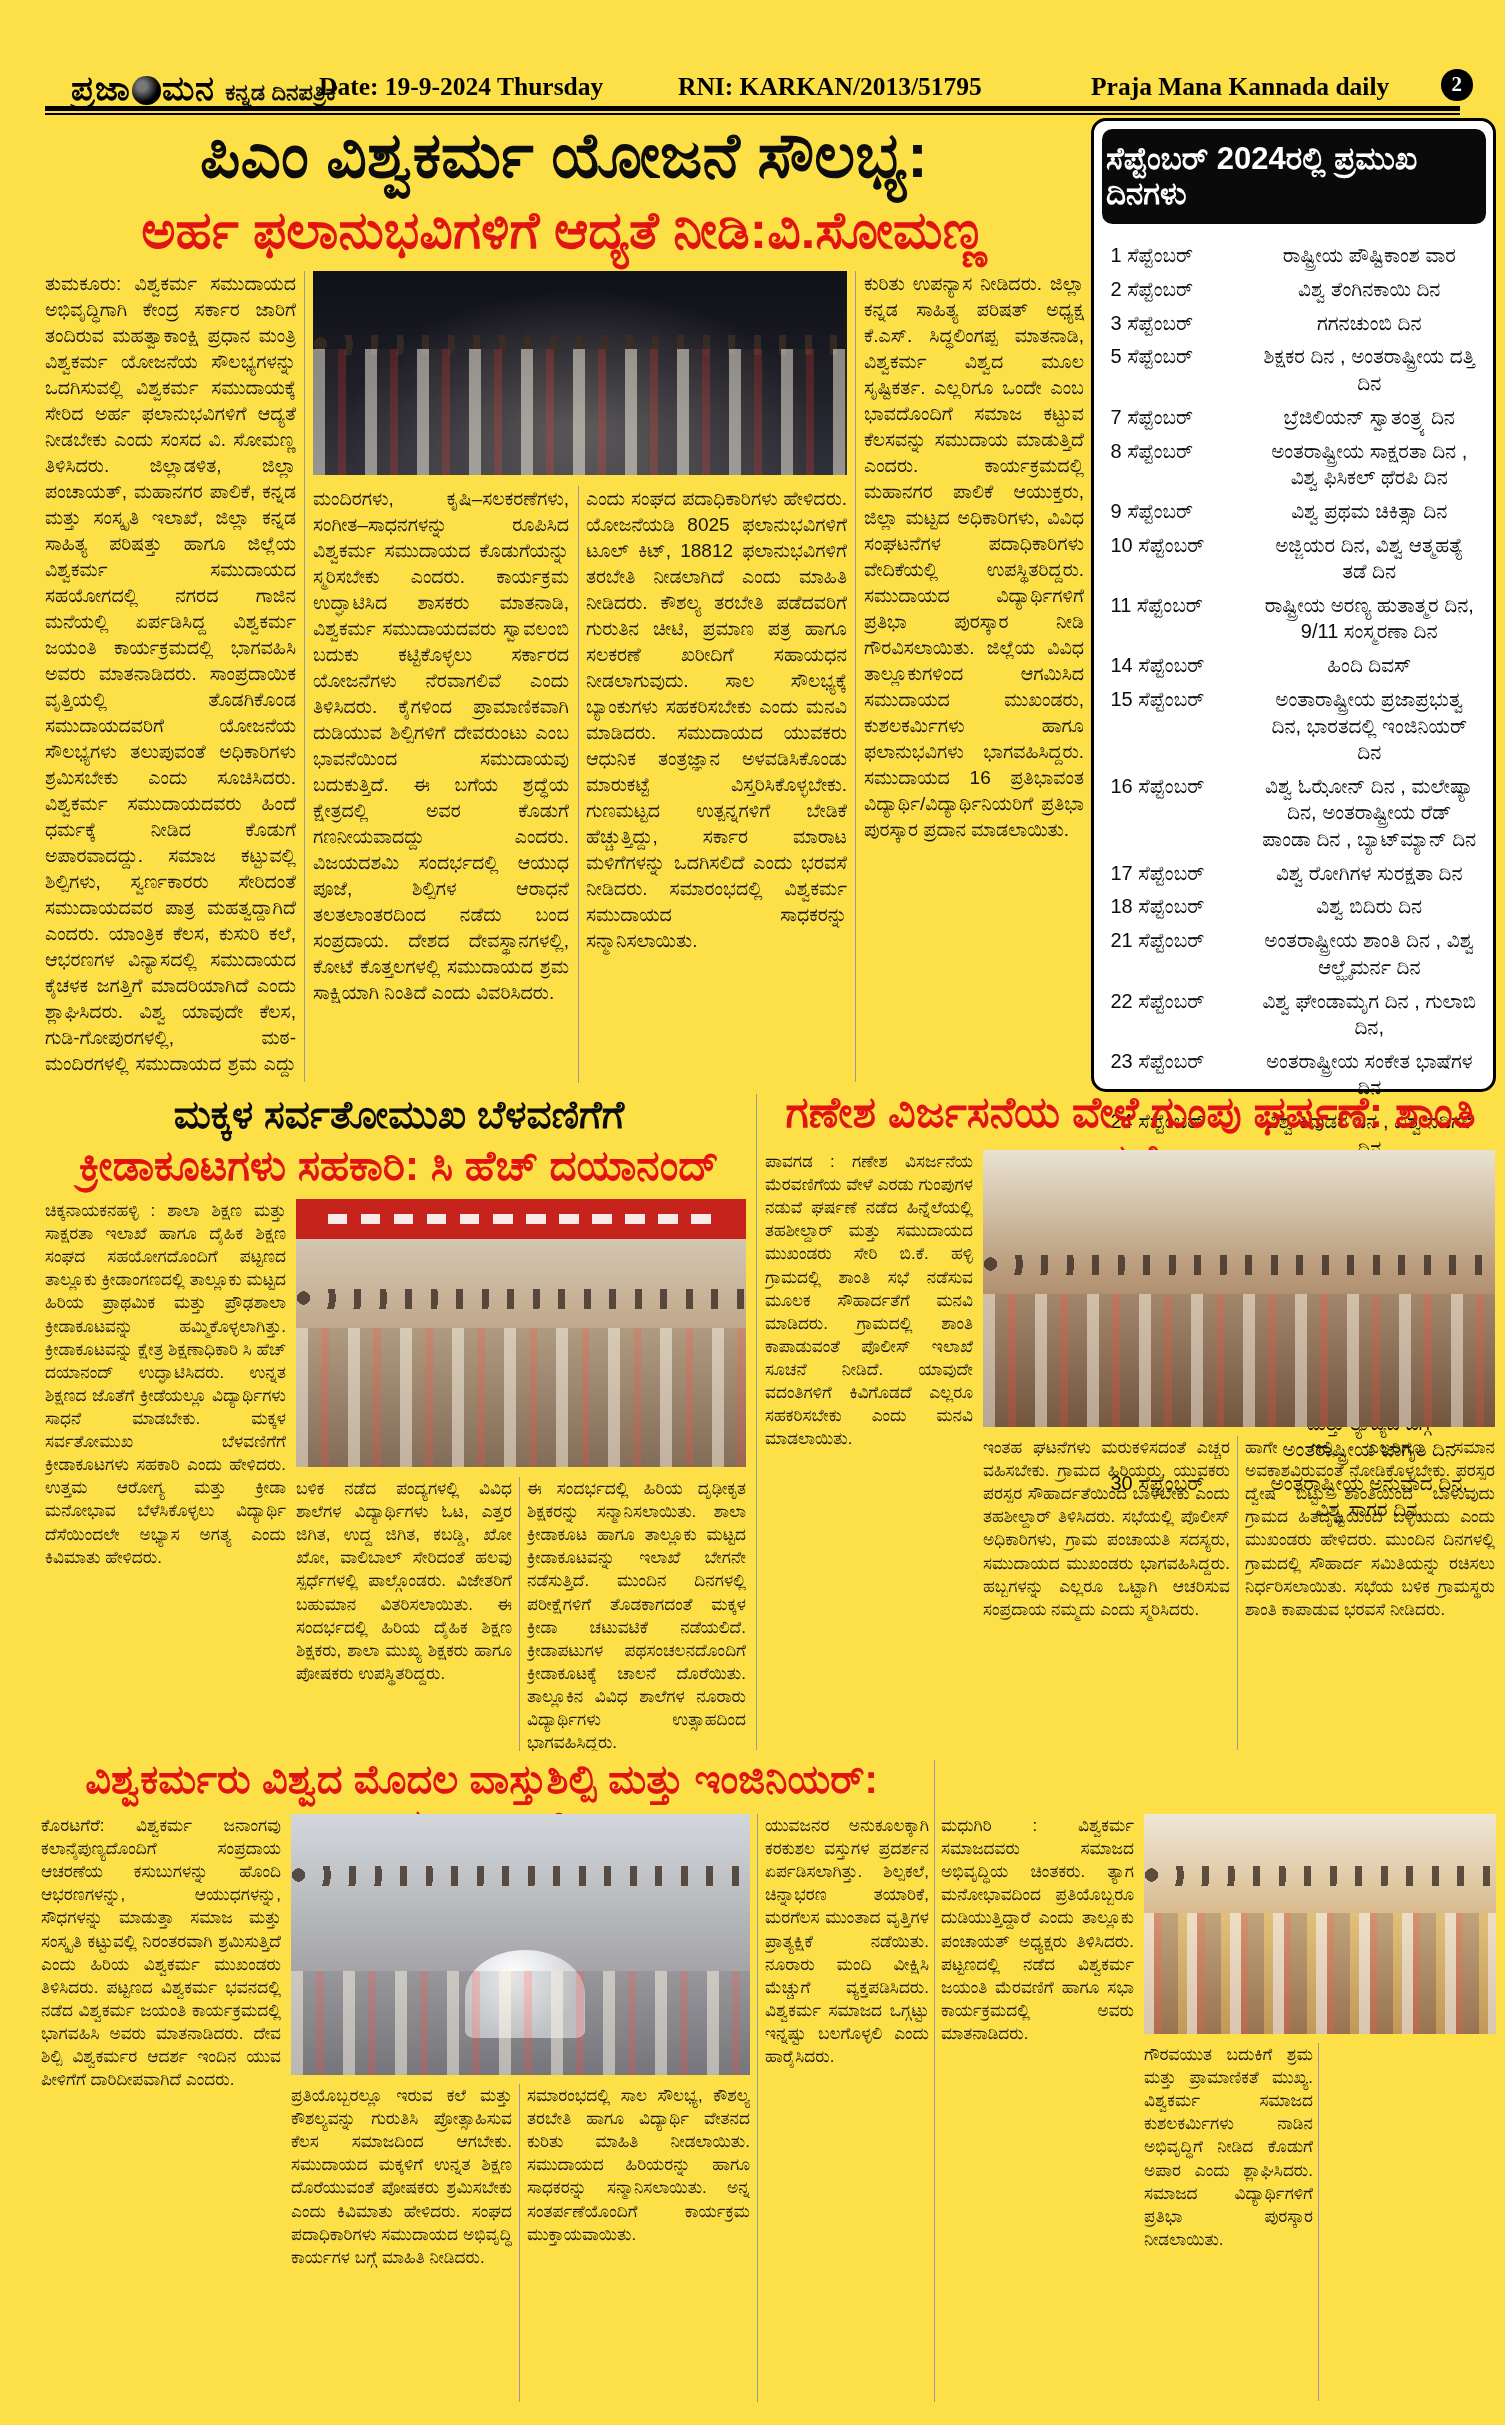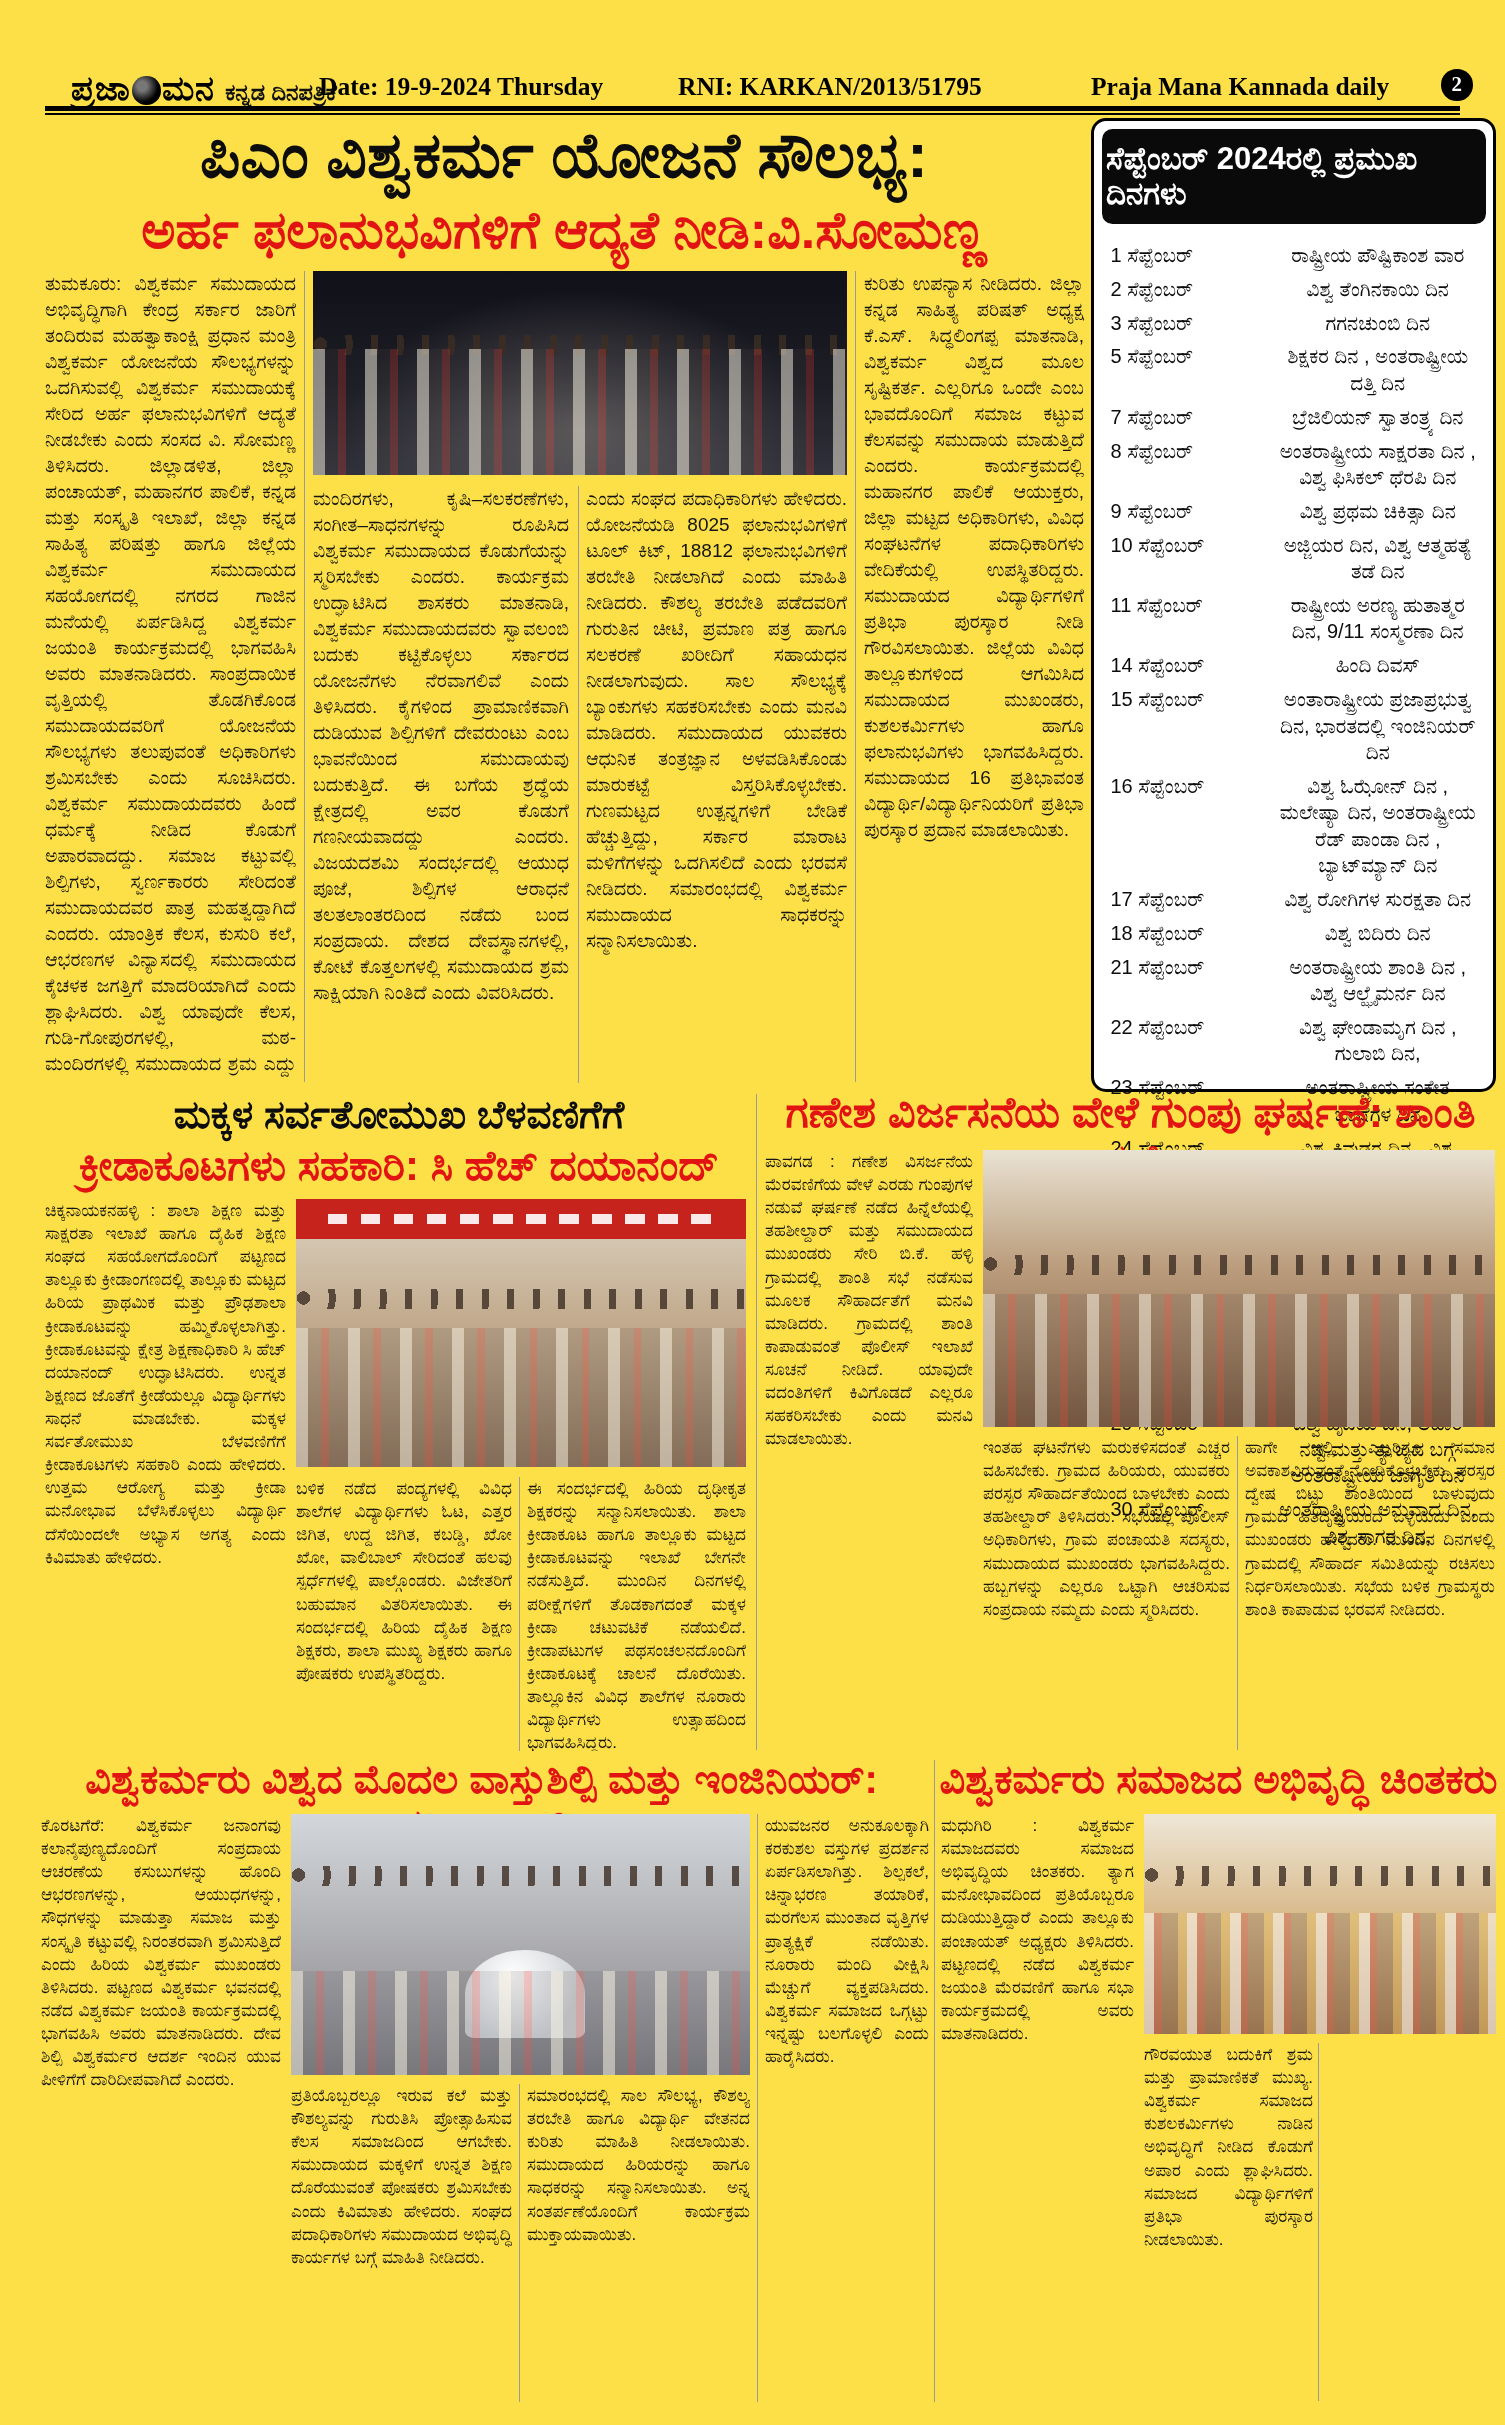--- a/index.html
+++ b/index.html
@@ -18,21 +18,21 @@
   .headline-xl{font-weight:bold;text-align:center;line-height:1.12;}
   
   .col{font-size:19px;line-height:1.37;text-align:justify;overflow:hidden;word-break:break-word;}
   .col-sm{font-size:17px;line-height:1.36;}
   .vline{width:0.7px;background:#9a9a9a;}
   
   .side-box{border:3px solid #000;border-radius:15px;background:#fff;box-sizing:border-box;}
   .side-head{margin:7.5px;background:#0a0a0a;border-radius:10.5px;color:#fff;font-weight:bold;font-size:31px;
              text-align:left;padding:12px 4.5px;line-height:1.15;}
   .side-list{padding:10.5px 15px 7.5px 16.5px;}
-  .side-item{display:flex;gap:25px;font-size:20px;line-height:1.32;margin-bottom:7.5px;color:#0c0c0c;}
+  .side-item{display:flex;gap:8px;font-size:20px;line-height:1.32;margin-bottom:7.5px;color:#0c0c0c;}
   .side-date{flex:0 0 142px;white-space:nowrap;}
   .side-desc{flex:1;text-align:center;}
   
   .photo{overflow:hidden;}
   .crowd{position:absolute;left:0;right:0;bottom:0;height:62%;
          background:repeating-linear-gradient(90deg,rgba(235,230,215,.55) 0 12px,rgba(90,80,70,.15) 12px 25.5px,rgba(215,60,50,.28) 25.5px 33px,rgba(40,40,50,.1) 33px 52px);
          filter:blur(0.7px);}
   .heads{position:absolute;left:0;right:0;height:19.5px;
          background:repeating-radial-gradient(circle at 7.5px 9px,rgba(60,45,35,.8) 0 6.7px,transparent 6.7px 25.5px);}
   .banner{position:absolute;left:0;top:0;right:0;height:40px;background:#c6231d;
@@ -239,21 +239,20 @@
     <div class="abs" style="left:38%;top:52%;width:26%;height:34%;border-radius:50% 50% 8% 8%;background:radial-gradient(circle at 40% 30%,#ffffff,#cfd2d6 70%);"></div>
     <div class="crowd" style="height:40%;"></div>
   </div>
   <div class="abs col col-sm" style="left:291px;top:2084px;width:221px;height:318px;">ಪ್ರತಿಯೊಬ್ಬರಲ್ಲೂ ಇರುವ ಕಲೆ ಮತ್ತು ಕೌಶಲ್ಯವನ್ನು ಗುರುತಿಸಿ ಪ್ರೋತ್ಸಾಹಿಸುವ ಕೆಲಸ ಸಮಾಜದಿಂದ ಆಗಬೇಕು. ಸಮುದಾಯದ ಮಕ್ಕಳಿಗೆ ಉನ್ನತ ಶಿಕ್ಷಣ ದೊರೆಯುವಂತೆ ಪೋಷಕರು ಶ್ರಮಿಸಬೇಕು ಎಂದು ಕಿವಿಮಾತು ಹೇಳಿದರು. ಸಂಘದ ಪದಾಧಿಕಾರಿಗಳು ಸಮುದಾಯದ ಅಭಿವೃದ್ಧಿ ಕಾರ್ಯಗಳ ಬಗ್ಗೆ ಮಾಹಿತಿ ನೀಡಿದರು.</div>
   <div class="abs vline" style="left:519px;top:2084px;height:318px;"></div>
   <div class="abs col col-sm" style="left:527px;top:2084px;width:223px;height:318px;">ಸಮಾರಂಭದಲ್ಲಿ ಸಾಲ ಸೌಲಭ್ಯ, ಕೌಶಲ್ಯ ತರಬೇತಿ ಹಾಗೂ ವಿದ್ಯಾರ್ಥಿ ವೇತನದ ಕುರಿತು ಮಾಹಿತಿ ನೀಡಲಾಯಿತು. ಸಮುದಾಯದ ಹಿರಿಯರನ್ನು ಹಾಗೂ ಸಾಧಕರನ್ನು ಸನ್ಮಾನಿಸಲಾಯಿತು. ಅನ್ನ ಸಂತರ್ಪಣೆಯೊಂದಿಗೆ ಕಾರ್ಯಕ್ರಮ ಮುಕ್ತಾಯವಾಯಿತು.</div>
   <div class="abs vline" style="left:757px;top:1814px;height:588px;"></div>
   <div class="abs col col-sm" style="left:765px;top:1814px;width:164px;height:588px;">ಯುವಜನರ ಅನುಕೂಲಕ್ಕಾಗಿ ಕರಕುಶಲ ವಸ್ತುಗಳ ಪ್ರದರ್ಶನ ಏರ್ಪಡಿಸಲಾಗಿತ್ತು. ಶಿಲ್ಪಕಲೆ, ಚಿನ್ನಾಭರಣ ತಯಾರಿಕೆ, ಮರಗೆಲಸ ಮುಂತಾದ ವೃತ್ತಿಗಳ ಪ್ರಾತ್ಯಕ್ಷಿಕೆ ನಡೆಯಿತು. ನೂರಾರು ಮಂದಿ ವೀಕ್ಷಿಸಿ ಮೆಚ್ಚುಗೆ ವ್ಯಕ್ತಪಡಿಸಿದರು. ವಿಶ್ವಕರ್ಮ ಸಮಾಜದ ಒಗ್ಗಟ್ಟು ಇನ್ನಷ್ಟು ಬಲಗೊಳ್ಳಲಿ ಎಂದು ಹಾರೈಸಿದರು.</div>
 
   <div class="abs vline" style="left:934px;top:1760px;height:642px;"></div>
-  <div class="abs headline-xl" style="left:938px;top:1757px;width:561px;font-size:40px;color:#e21313;">ವಿಶ್ವಕರ್ಮರು ಸಮಾಜದ ಅಭಿವೃದ್ಧಿ ಚಿಂತಕರು</div>
 
   <div class="abs col col-sm" style="left:941px;top:1814px;width:193px;height:588px;">ಮಧುಗಿರಿ : ವಿಶ್ವಕರ್ಮ ಸಮಾಜದವರು ಸಮಾಜದ ಅಭಿವೃದ್ಧಿಯ ಚಿಂತಕರು. ತ್ಯಾಗ ಮನೋಭಾವದಿಂದ ಪ್ರತಿಯೊಬ್ಬರೂ ದುಡಿಯುತ್ತಿದ್ದಾರೆ ಎಂದು ತಾಲ್ಲೂಕು ಪಂಚಾಯತ್ ಅಧ್ಯಕ್ಷರು ತಿಳಿಸಿದರು. ಪಟ್ಟಣದಲ್ಲಿ ನಡೆದ ವಿಶ್ವಕರ್ಮ ಜಯಂತಿ ಮೆರವಣಿಗೆ ಹಾಗೂ ಸಭಾ ಕಾರ್ಯಕ್ರಮದಲ್ಲಿ ಅವರು ಮಾತನಾಡಿದರು.</div>
 
   <div class="abs photo" style="left:1144px;top:1814px;width:352px;height:220px;
         background:linear-gradient(180deg,#efe7d7 0%,#d9bb8d 45%,#a97f58 100%);">
     <div class="heads" style="top:52px;"></div>
     <div class="crowd" style="height:55%;background:repeating-linear-gradient(90deg,rgba(250,245,235,.6) 0 10.5px,rgba(200,70,60,.35) 10.5px 18px,rgba(90,70,55,.2) 18px 34px,rgba(240,200,90,.35) 34px 43px);"></div>
   </div>
   <div class="abs col col-sm" style="left:1144px;top:2043px;width:169px;height:358px;">ಗೌರವಯುತ ಬದುಕಿಗೆ ಶ್ರಮ ಮತ್ತು ಪ್ರಾಮಾಣಿಕತೆ ಮುಖ್ಯ. ವಿಶ್ವಕರ್ಮ ಸಮಾಜದ ಕುಶಲಕರ್ಮಿಗಳು ನಾಡಿನ ಅಭಿವೃದ್ಧಿಗೆ ನೀಡಿದ ಕೊಡುಗೆ ಅಪಾರ ಎಂದು ಶ್ಲಾಘಿಸಿದರು. ಸಮಾಜದ ವಿದ್ಯಾರ್ಥಿಗಳಿಗೆ ಪ್ರತಿಭಾ ಪುರಸ್ಕಾರ ನೀಡಲಾಯಿತು.</div>
   <div class="abs vline" style="left:1318px;top:2043px;height:358px;"></div>

